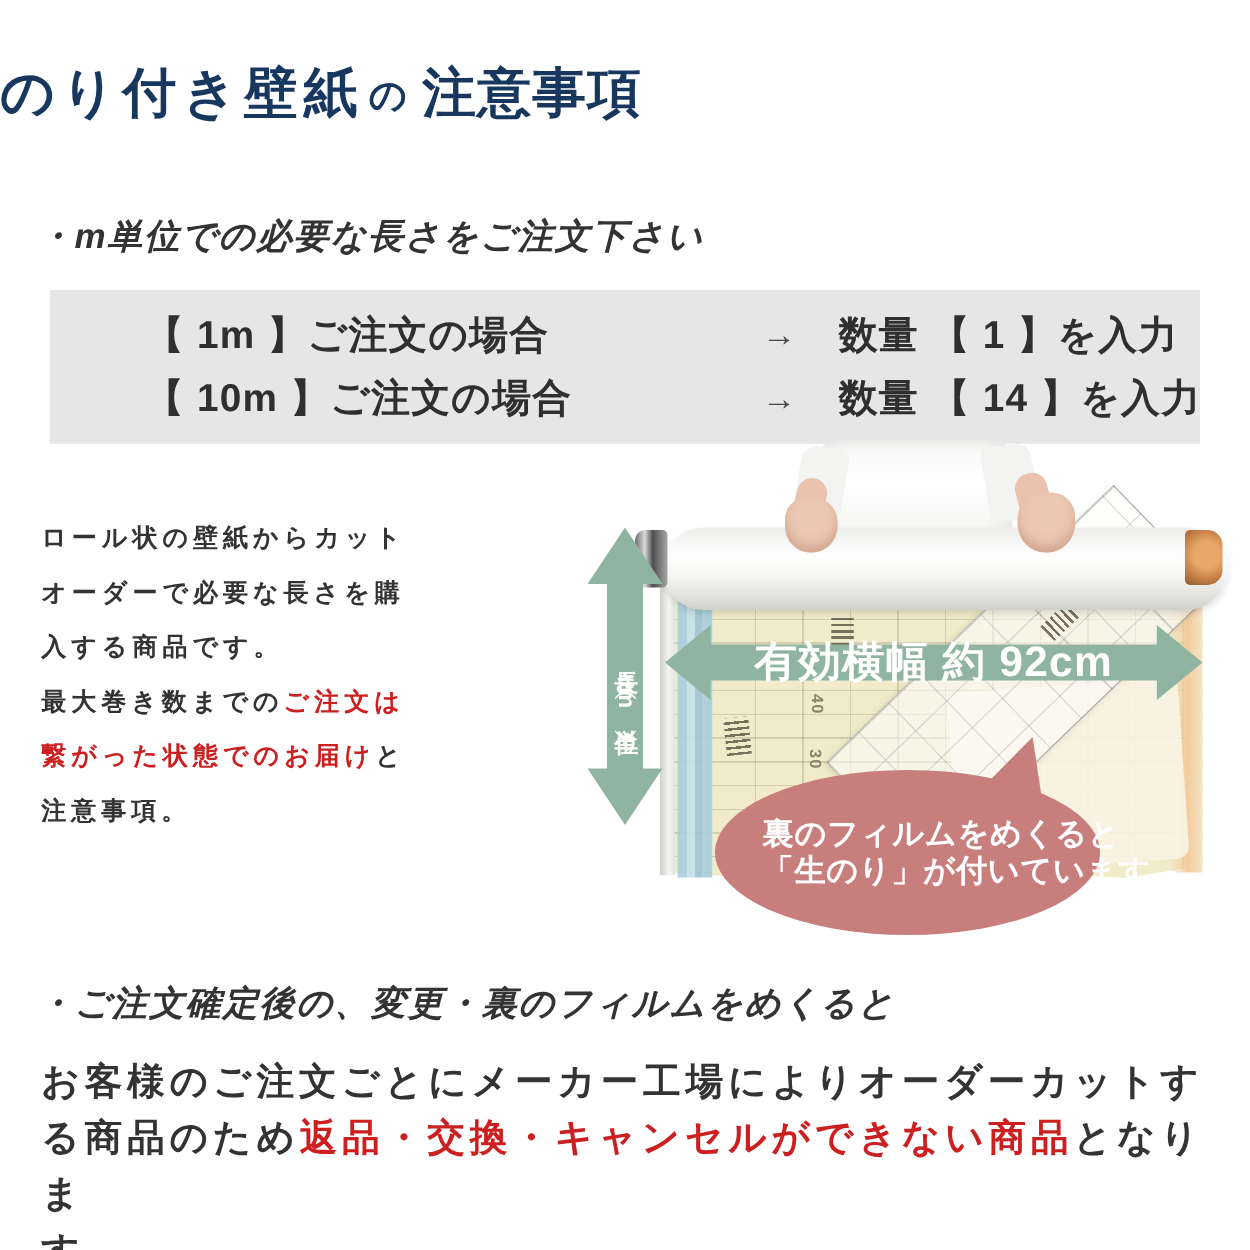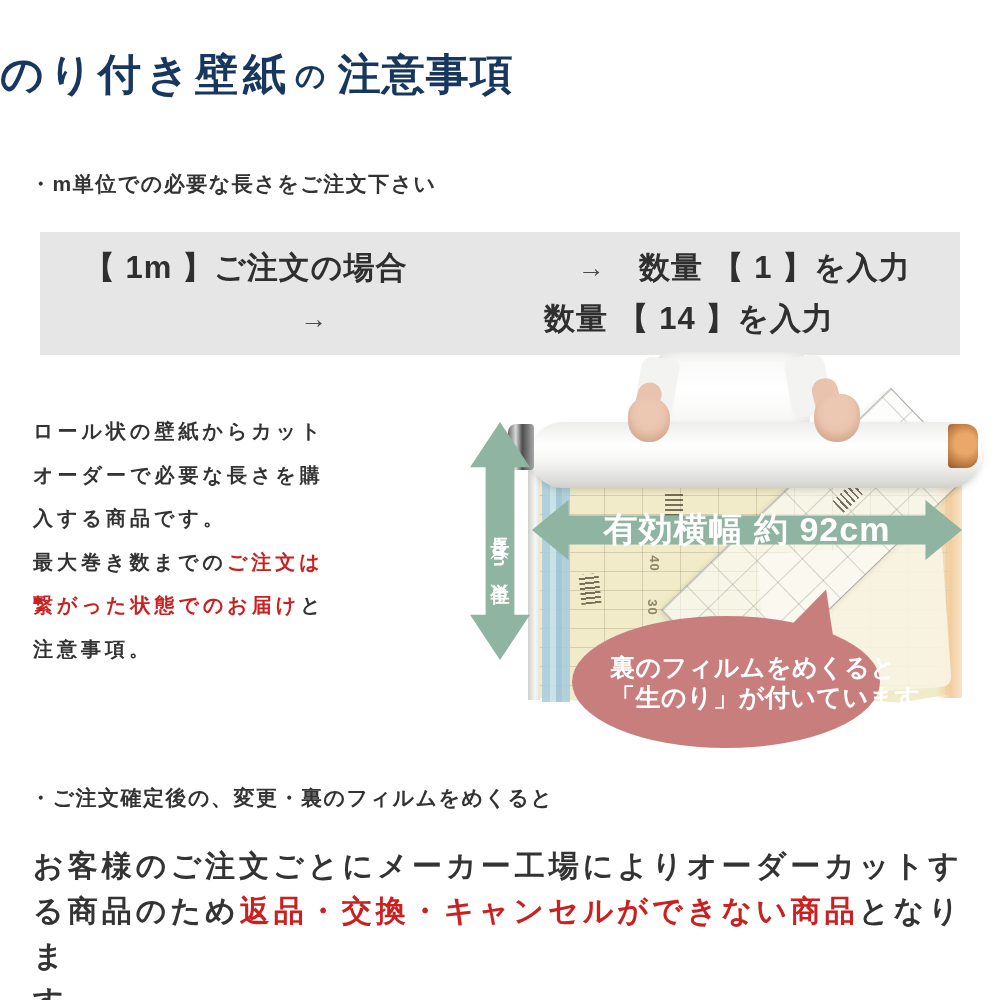--- a/index.html
+++ b/index.html
@@ -7,28 +7,28 @@
         font-family:"Liberation Sans","DejaVu Sans",sans-serif;color:#333333;}
 
   
   .title{position:absolute;top:46px;left:0;width:1000px;text-align:left;color:#17375e;
          font-weight:800;margin:0;white-space:nowrap;}
   .t-big{font-size:43px;letter-spacing:5px;}
   .t-big2{font-size:43px;letter-spacing:1px;}
   .t-small{font-size:30px;letter-spacing:0;margin:0 12px 0 4px;position:relative;top:-3px;}
 
   
-  .bullet{position:absolute;font-size:21px;font-weight:700;color:#333;letter-spacing:1.5px;white-space:nowrap;}
+  .bullet{position:absolute;font-size:28px;font-weight:700;color:#333;letter-spacing:1.5px;white-space:nowrap;font-style:italic;}
   .bullet-1{left:30px;top:170px;}
   .bullet-2{left:30px;top:784px;}
 
   
   .example-box{position:absolute;left:40px;top:232px;width:920px;height:123px;background:#e6e6e6;
                display:flex;flex-direction:column;justify-content:center;gap:9px;}
-  .ex-row{display:grid;grid-template-columns:460px 95px auto;align-items:center;padding-left:44px;
+  .ex-row{display:grid;grid-template-columns:460px 95px auto;align-items:center;padding-left:76px;
           font-size:31px;font-weight:700;color:#2f2f2f;letter-spacing:1px;white-space:nowrap;}
   .ex-arrow{text-align:center;font-weight:400;font-size:27px;color:#4a4a4a;}
 
   
   .desc{position:absolute;left:33px;top:410px;width:445px;font-size:20px;font-weight:600;
         line-height:43.5px;letter-spacing:4px;color:#333;}
   .red{color:#cc2020;font-weight:700;}
 
   
   .note{position:absolute;left:33px;top:843px;width:950px;font-size:30px;font-weight:600;
@@ -114,20 +114,21 @@
     <span>・m単位での必要な長さをご注文下さい</span>
   </div>
 
   <div class="example-box">
     <div class="ex-row">
       <span>【 1m 】ご注文の場合</span>
       <span class="ex-arrow">→</span>
       <span>数量 【 1 】を入力</span>
     </div>
     <div class="ex-row">
+      <span>【 10m 】ご注文の場合</span>
       <span class="ex-arrow">→</span>
       <span>数量 【 14 】を入力</span>
     </div>
   </div>
 
   <div class="desc">
     <span>ロール状の壁紙からカット</span><br>
     <span>オーダーで必要な長さを購</span><br>
     <span>入する商品です。</span><br>
     <span>最大巻き数までの</span><span class="red">ご注文は</span><br>

